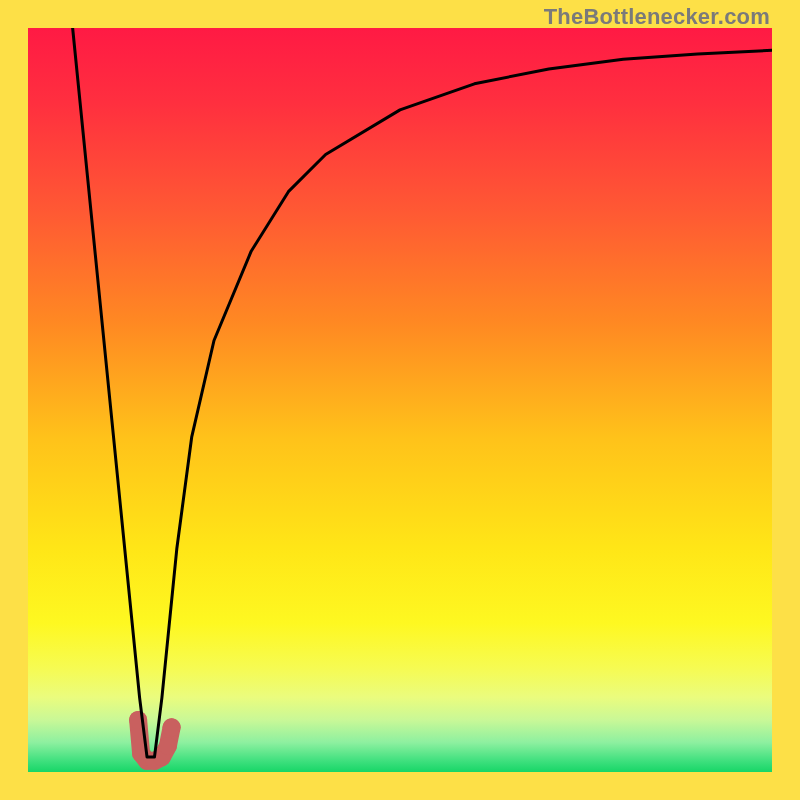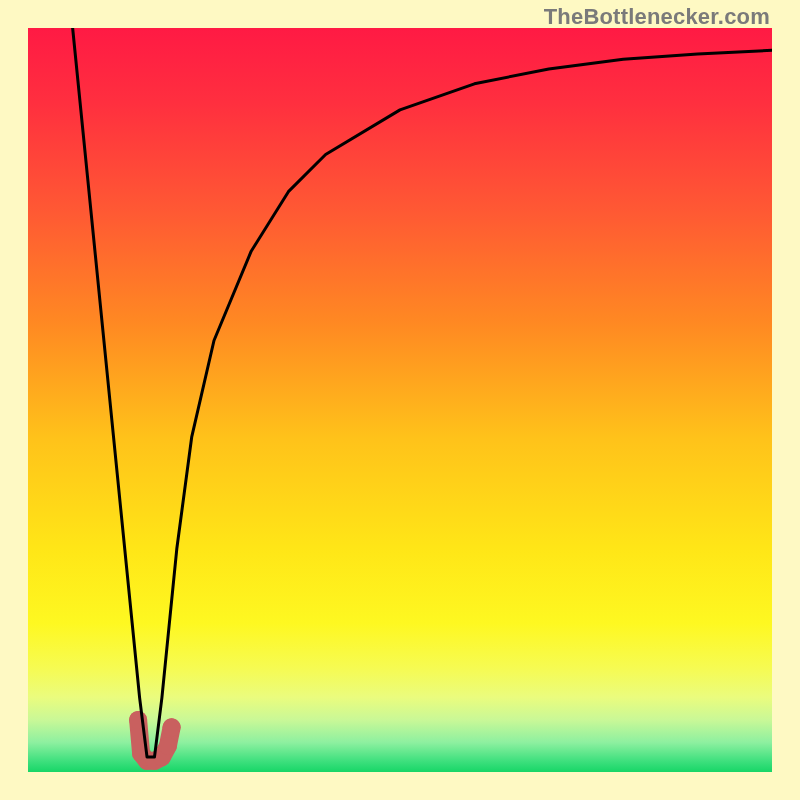--- a/index.html
+++ b/index.html
@@ -10,21 +10,21 @@
     background: #000;
     overflow: hidden;
     font-family: Arial, Helvetica, sans-serif;
   }
   .frame {
     position: absolute;
     left: 0;
     top: 0;
     width: 800px;
     height: 800px;
-    background: #fef9c3;
+    background: #fde047;
   }
   .plot-area {
     position: absolute;
     left: 28px;
     top: 28px;
     width: 744px;
     height: 744px;
     overflow: hidden;
   }
   .gradient {

